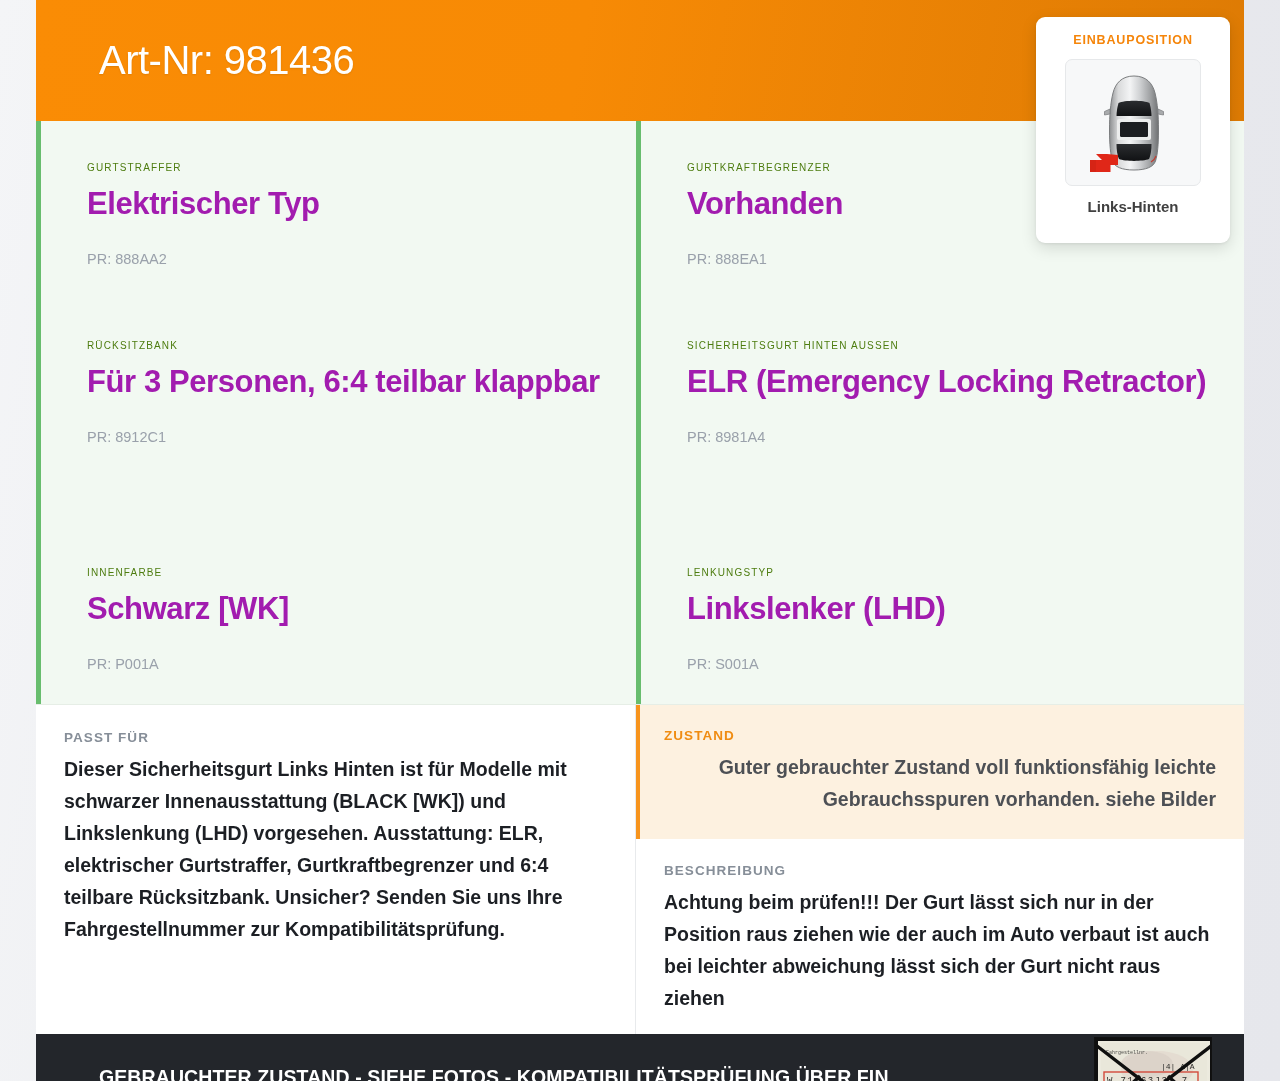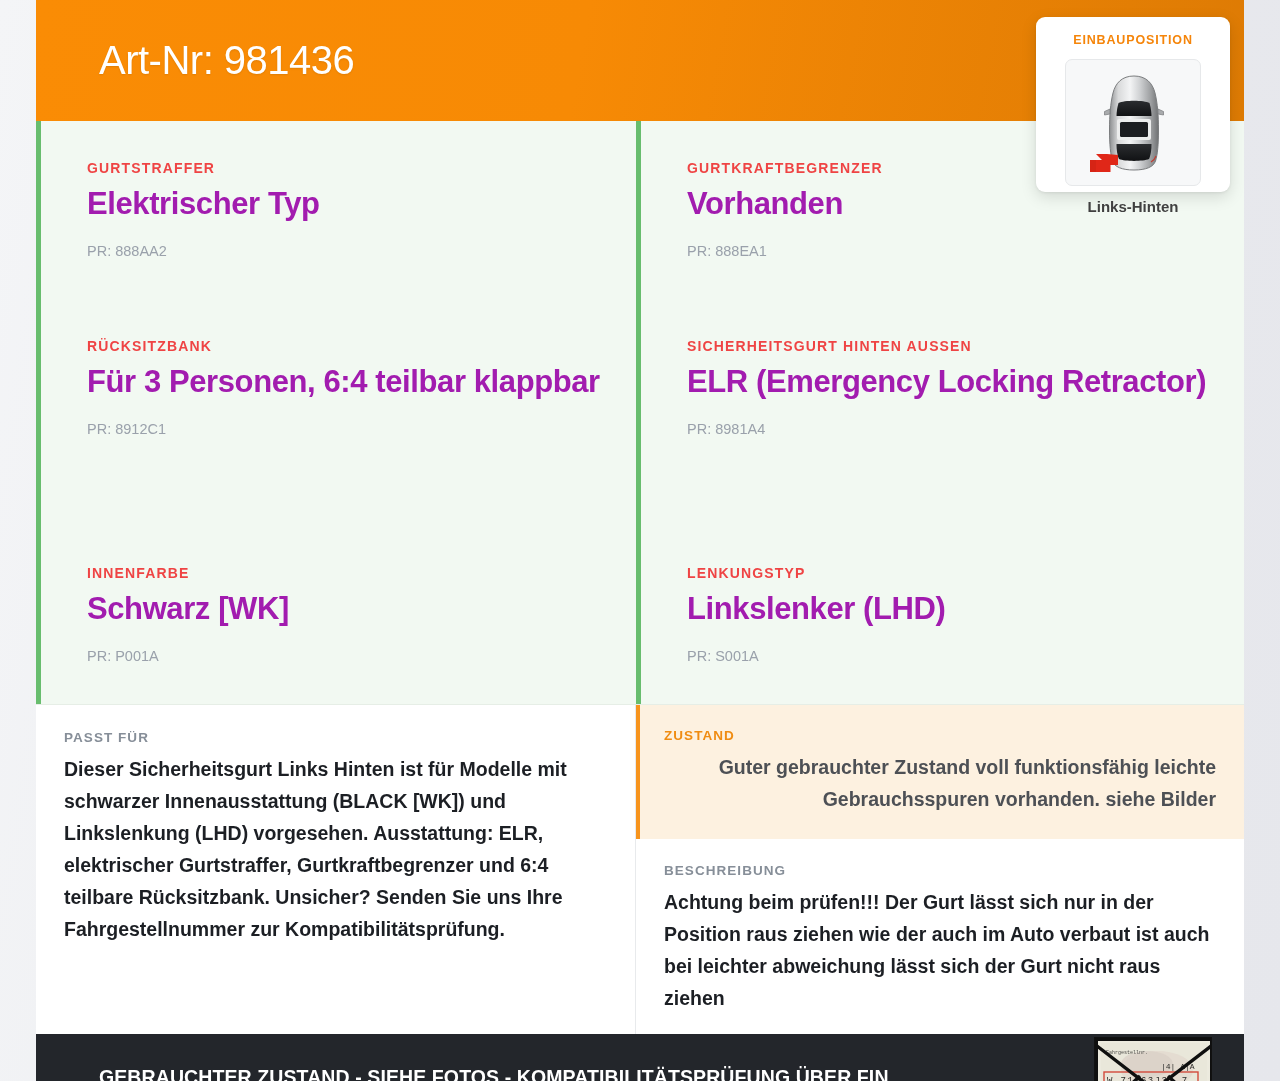--- a/index.html
+++ b/index.html
@@ -53,21 +53,21 @@
     line-height: 60px;
     text-shadow: 0 1px 2px rgba(0,0,0,0.10);
   }
 
   
   .pos-card {
     position: absolute;
     right: 14px;
     top: 17px;
     width: 194px;
-    height: 175px;
+    height: 226px;
     background: #ffffff;
     border-radius: 9px;
     box-shadow: 0 5px 16px rgba(0,0,0,0.13), 0 1px 3px rgba(0,0,0,0.07);
     z-index: 20;
     padding: 14px 12px 12px;
     text-align: center;
   }
 
   .pos-card-title {
     font-size: 12.5px;
@@ -122,39 +122,39 @@
     content: "";
     position: absolute;
     left: -5px;
     right: 0;
     bottom: -1px;
     height: 1px;
     background: #e6eee6;
   }
 
   .spec-label {
-    font-size: 14px;
-    font-weight: bold;
-    color: #ef4444;
+    font-size: 10px;
+    font-weight: normal;
+    color: #4d7c0f;
     letter-spacing: 1.15px;
     line-height: 18px;
     text-transform: uppercase;
   }
 
   .spec-value {
     margin-top: 5px;
     font-size: 31px;
     font-weight: bold;
     color: #a21caf;
     line-height: 43px;
     letter-spacing: -0.4px;
   }
 
   .spec-code {
-    margin-top: 16px;
+    margin-top: 24px;
     font-size: 14.5px;
     color: #9aa1ab;
     line-height: 20px;
   }
 
   
   .bottom {
     flex: 1 1 auto;
     display: grid;
     grid-template-columns: 600px 608px;

